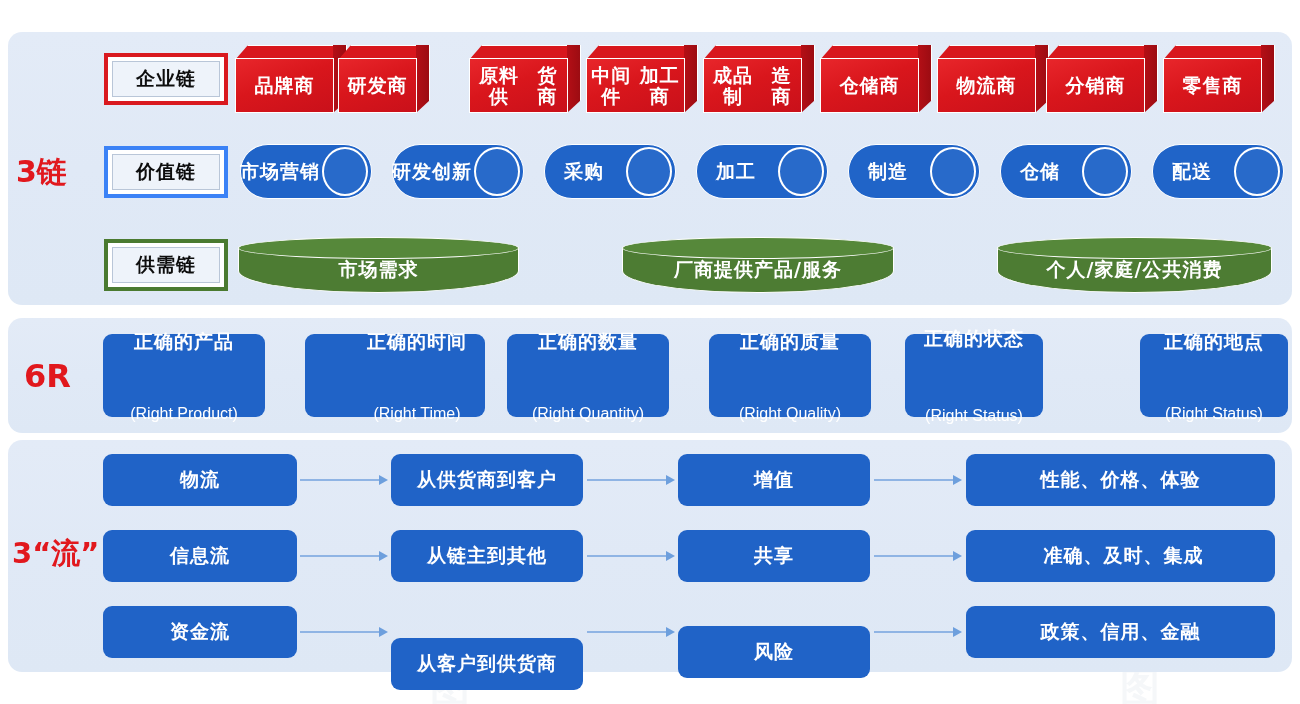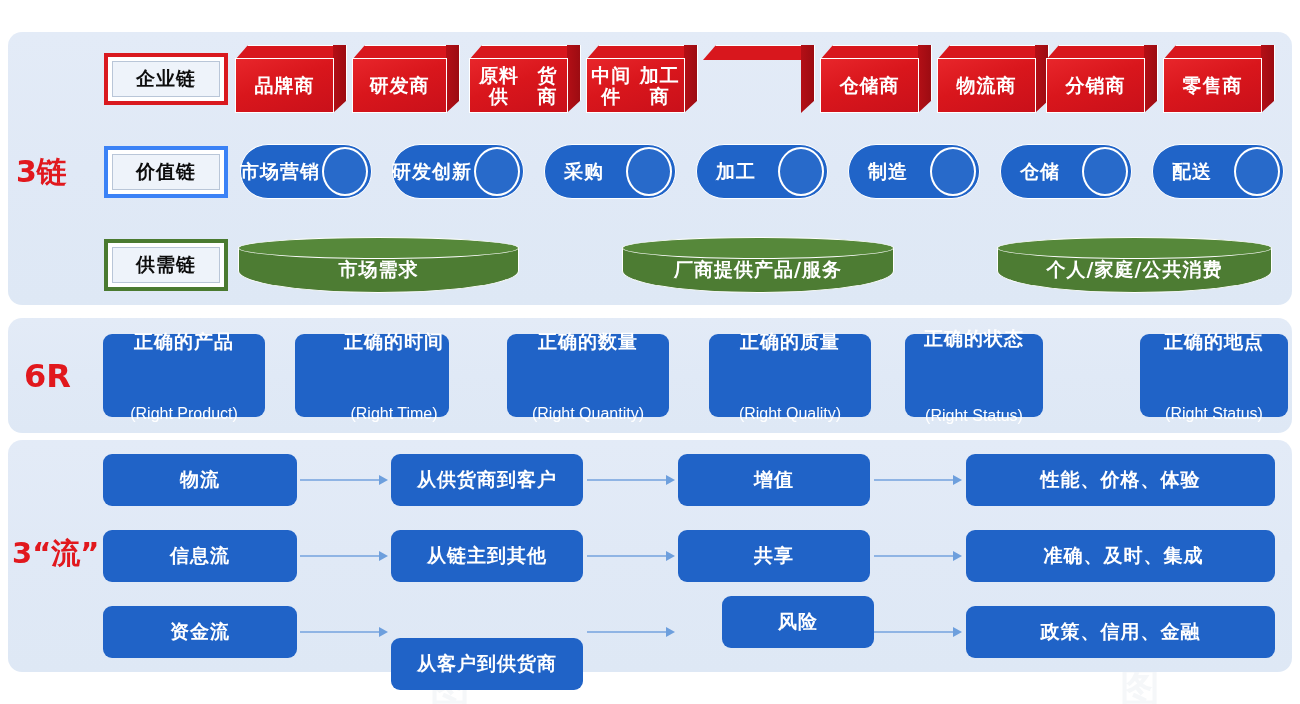--- a/index.html
+++ b/index.html
@@ -194,21 +194,21 @@
   </div>
 
   <div id="layer-enterprise">
       <div class="box3d" style="left: 235px; width: 112px;">
         <div class="top"></div>
         <div class="side"></div>
         <div class="face">
           <div>品牌商</div>
         </div>
       </div>
-      <div class="box3d" style="left: 352px; width: 108px;">
+      <div class="box3d" style="left: 338px; width: 92px;">
         <div class="top"></div>
         <div class="side"></div>
         <div class="face">
           <div>研发商</div>
         </div>
       </div>
       <div class="box3d" style="left: 469px; width: 112px;">
         <div class="top"></div>
         <div class="side"></div>
         <div class="face">
@@ -220,20 +220,24 @@
         <div class="top"></div>
         <div class="side"></div>
         <div class="face">
           <div>中间件</div>
           <div>加工商</div>
         </div>
       </div>
       <div class="box3d" style="left: 703px; width: 112px;">
         <div class="top"></div>
         <div class="side"></div>
+        <div class="face">
+          <div>成品制</div>
+          <div>造商</div>
+        </div>
       </div>
       <div class="box3d" style="left: 820px; width: 112px;">
         <div class="top"></div>
         <div class="side"></div>
         <div class="face">
           <div>仓储商</div>
         </div>
       </div>
       <div class="box3d" style="left: 937px; width: 112px;">
         <div class="top"></div>
@@ -325,21 +329,21 @@
         <div class="body"></div>
         <div class="lid"></div>
         <div class="txt">个人/家庭/公共消费</div>
       </div>
     </div>
   <div id="layer-6r">
       <div class="r-card" style="left: 103px; width: 162px;">
         <div class="cn">正确的产品</div>
         <div class="en">(Right Product)</div>
       </div>
-      <div class="r-card" style="left: 295px; width: 154px; padding-left: 44px;">
+      <div class="r-card" style="left: 305px; width: 180px; padding-left: 44px;">
         <div class="cn">正确的时间</div>
         <div class="en">(Right Time)</div>
       </div>
       <div class="r-card" style="left: 507px; width: 162px;">
         <div class="cn">正确的数量</div>
         <div class="en">(Right Quantity)</div>
       </div>
       <div class="r-card" style="left: 709px; width: 162px;">
         <div class="cn">正确的质量</div>
         <div class="en">(Right Quality)</div>
@@ -381,21 +385,21 @@
       <div class="arrow" style="left: 587px; width: 88px; top: 551px;">
         <div class="line"></div>
         <div class="head"></div>
       </div>
       <div class="arrow" style="left: 874px; width: 88px; top: 551px;">
         <div class="line"></div>
         <div class="head"></div>
       </div>
       <div class="f-card" style="left: 103px; top: 606px; width: 194px;">资金流</div>
       <div class="f-card" style="left: 391px; top: 638px; width: 192px;">从客户到供货商</div>
-      <div class="f-card" style="left: 678px; top: 596px; width: 152px; margin-left: 44px;">风险</div>
+      <div class="f-card" style="left: 678px; top: 626px; width: 192px;">风险</div>
       <div class="f-card" style="left: 966px; top: 606px; width: 309px;">政策、信用、金融</div>
       <div class="arrow" style="left: 300px; width: 88px; top: 627px;">
         <div class="line"></div>
         <div class="head"></div>
       </div>
       <div class="arrow" style="left: 587px; width: 88px; top: 627px;">
         <div class="line"></div>
         <div class="head"></div>
       </div>
       <div class="arrow" style="left: 874px; width: 88px; top: 627px;">

